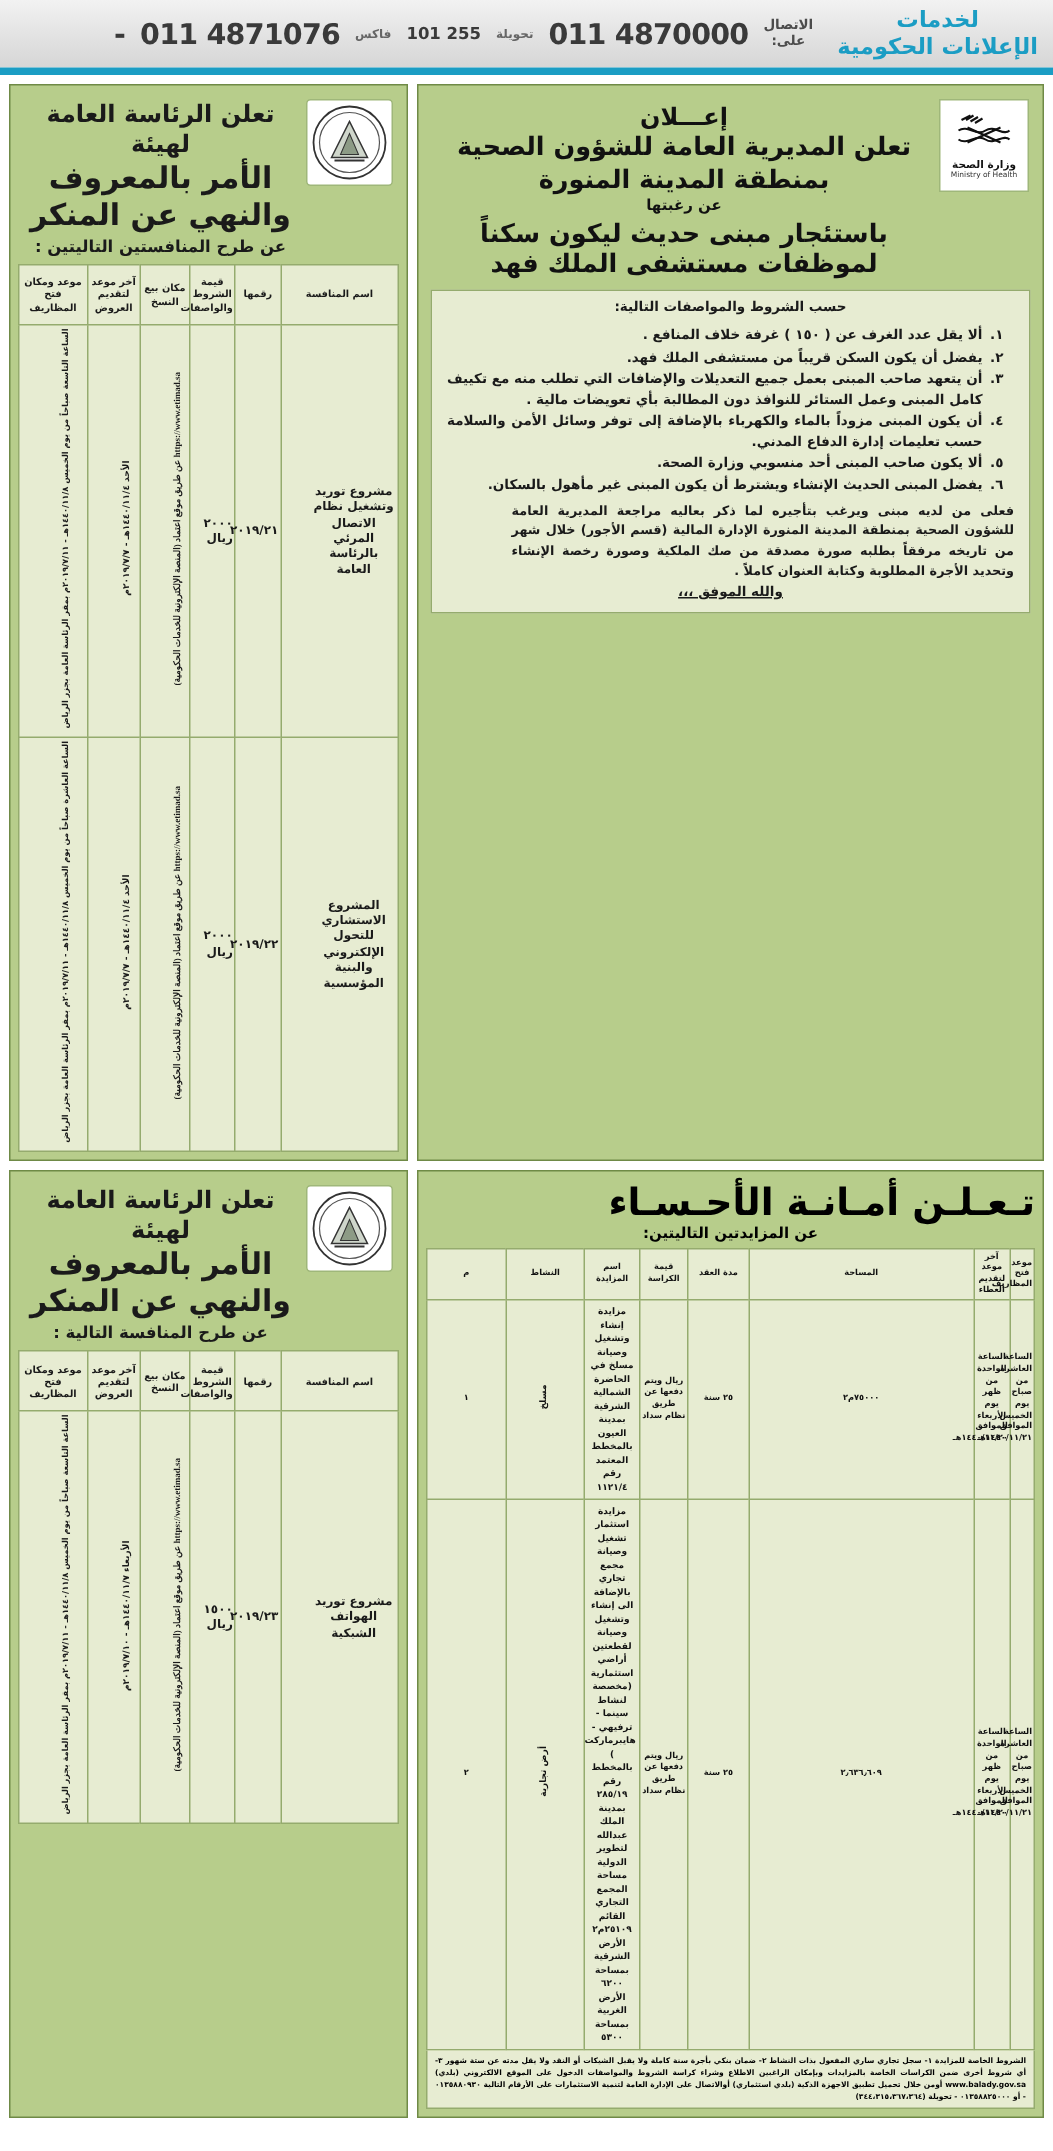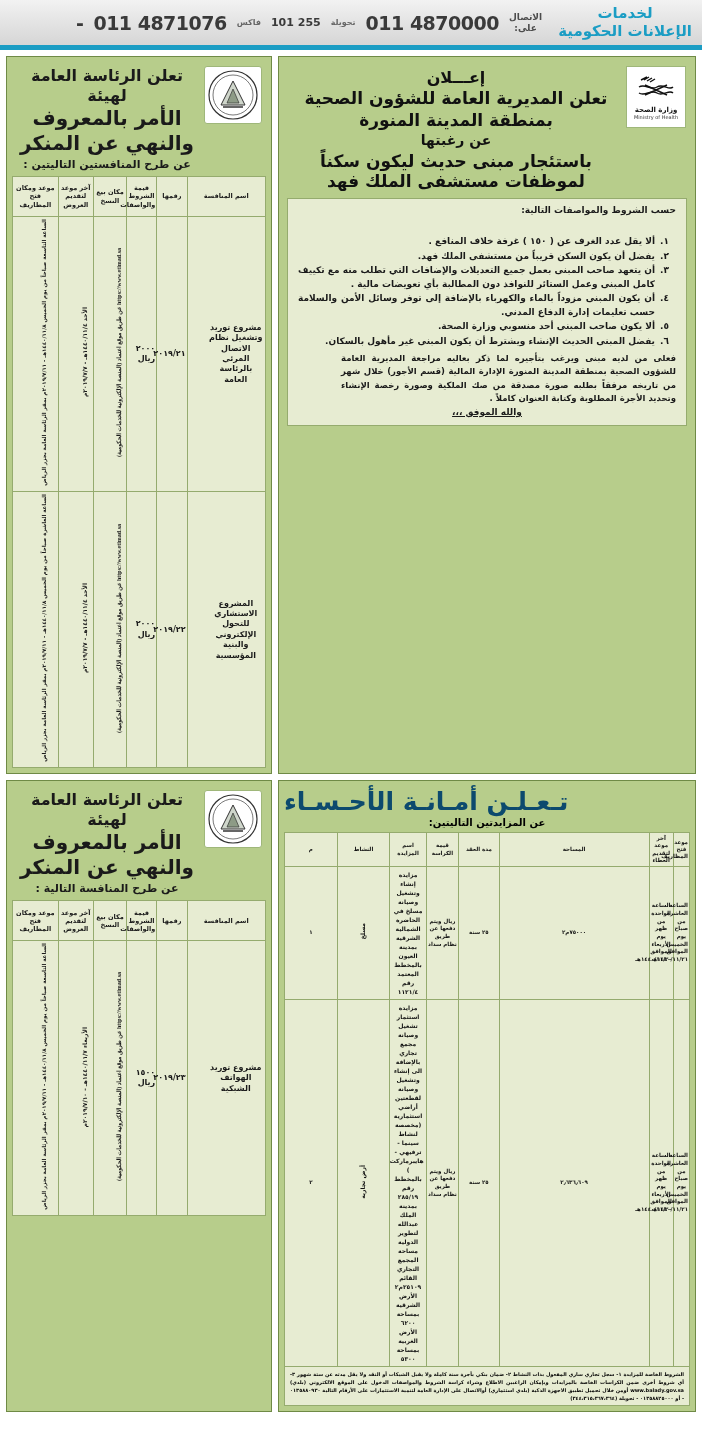--- a/index.html
+++ b/index.html
@@ -120,47 +120,47 @@
   .moh-head { padding: 6px 8px 2px 8px; position: relative; min-height: 72px; }
   .moh-logo {
     position: absolute; right: 4px; top: 4px;
     width: 60px; height: 62px; background: #fff;
     border: 1px solid #9fb77a;
     display: flex; flex-direction: column; align-items: center; justify-content: center;
   }
   .moh-title { text-align: center; color: #111; padding-right: 62px; }
   .moh-title .e1 { font-size: 16px; font-weight: bold; letter-spacing: 3px; }
   .moh-title .e2 { font-size: 17px; font-weight: bold; line-height: 1.3; letter-spacing: -0.3px; }
-  .moh-title .e3 { font-size: 14px; font-weight: bold; margin-top: 1px;}
+  .moh-title .e3 { font-size: 10px; font-weight: bold; margin-top: 1px;}
   .moh-title .e4 { font-size: 17px; font-weight: bold; margin-top: 3px; letter-spacing: -0.3px; }
   .moh-body {
     background: #e7ecd2; border: 1px solid #95ab6e;
     margin: 5px 3px 4px 3px; padding: 6px 10px 8px 10px;
     color: #1a1a1a;
   }
-  .moh-body .cap { font-size: 9px; font-weight: bold; margin-bottom: 20px; }
+  .moh-body .cap { font-size: 9px; font-weight: bold; text-align: center; margin-bottom: 8px; }
   .moh-body ol { list-style: none; }
   .moh-body li {
     font-size: 9px; font-weight: bold; line-height: 1.5;
     display: flex; gap: 5px; margin-bottom: 1px;
   }
   .moh-body li .idx { flex: 0 0 16px; text-align: left; }
   .moh-body li .txt { flex: 1 1 auto; text-align: justify; }
   .moh-note { font-size: 8.5px; font-weight: bold; line-height: 1.55; text-align: justify; margin-top: 4px; margin-left: 43px; }
   .moh-sign { font-size: 9px; font-weight: bold; text-align: center; margin-top: 2px; letter-spacing: 1px; text-decoration: underline;}
 
   
   .ahsa-logo-wrap { text-align: center; padding-top: 4px; }
   .ahsa-logo {
     display: inline-block; width: 74px; height: 62px; background: #fff;
     border: 1px solid #b9cc9a;
   }
   .ahsa-title {
-    font-size: 25px; font-weight: bold; text-align: left;
-    letter-spacing: 4px; color: #0c4a6e; margin-top: 1px;
+    font-size: 25px; font-weight: bold; text-align: right;
+    letter-spacing: 4px; color: #000000; margin-top: 1px;
   }
   .ahsa-sub { font-size: 10px; font-weight: bold; text-align: center; margin: 1px 0 4px 0; }
   table.ahsa { width: 100%; border-collapse: collapse; background: #e7ecd2; table-layout: fixed; }
   table.ahsa th, table.ahsa td {
     border: 1px solid #95ab6e; text-align: center; vertical-align: middle;
     color: #111; padding: 2px 1px;
   }
   table.ahsa th { font-size: 5.5px; font-weight: bold; line-height: 1.3; height: 26px; }
   table.ahsa td { font-size: 5.5px; font-weight: bold; line-height: 1.4; }
   table.ahsa td.aname { font-size: 6px; line-height: 1.5; padding: 3px 2px; text-align: center;}

